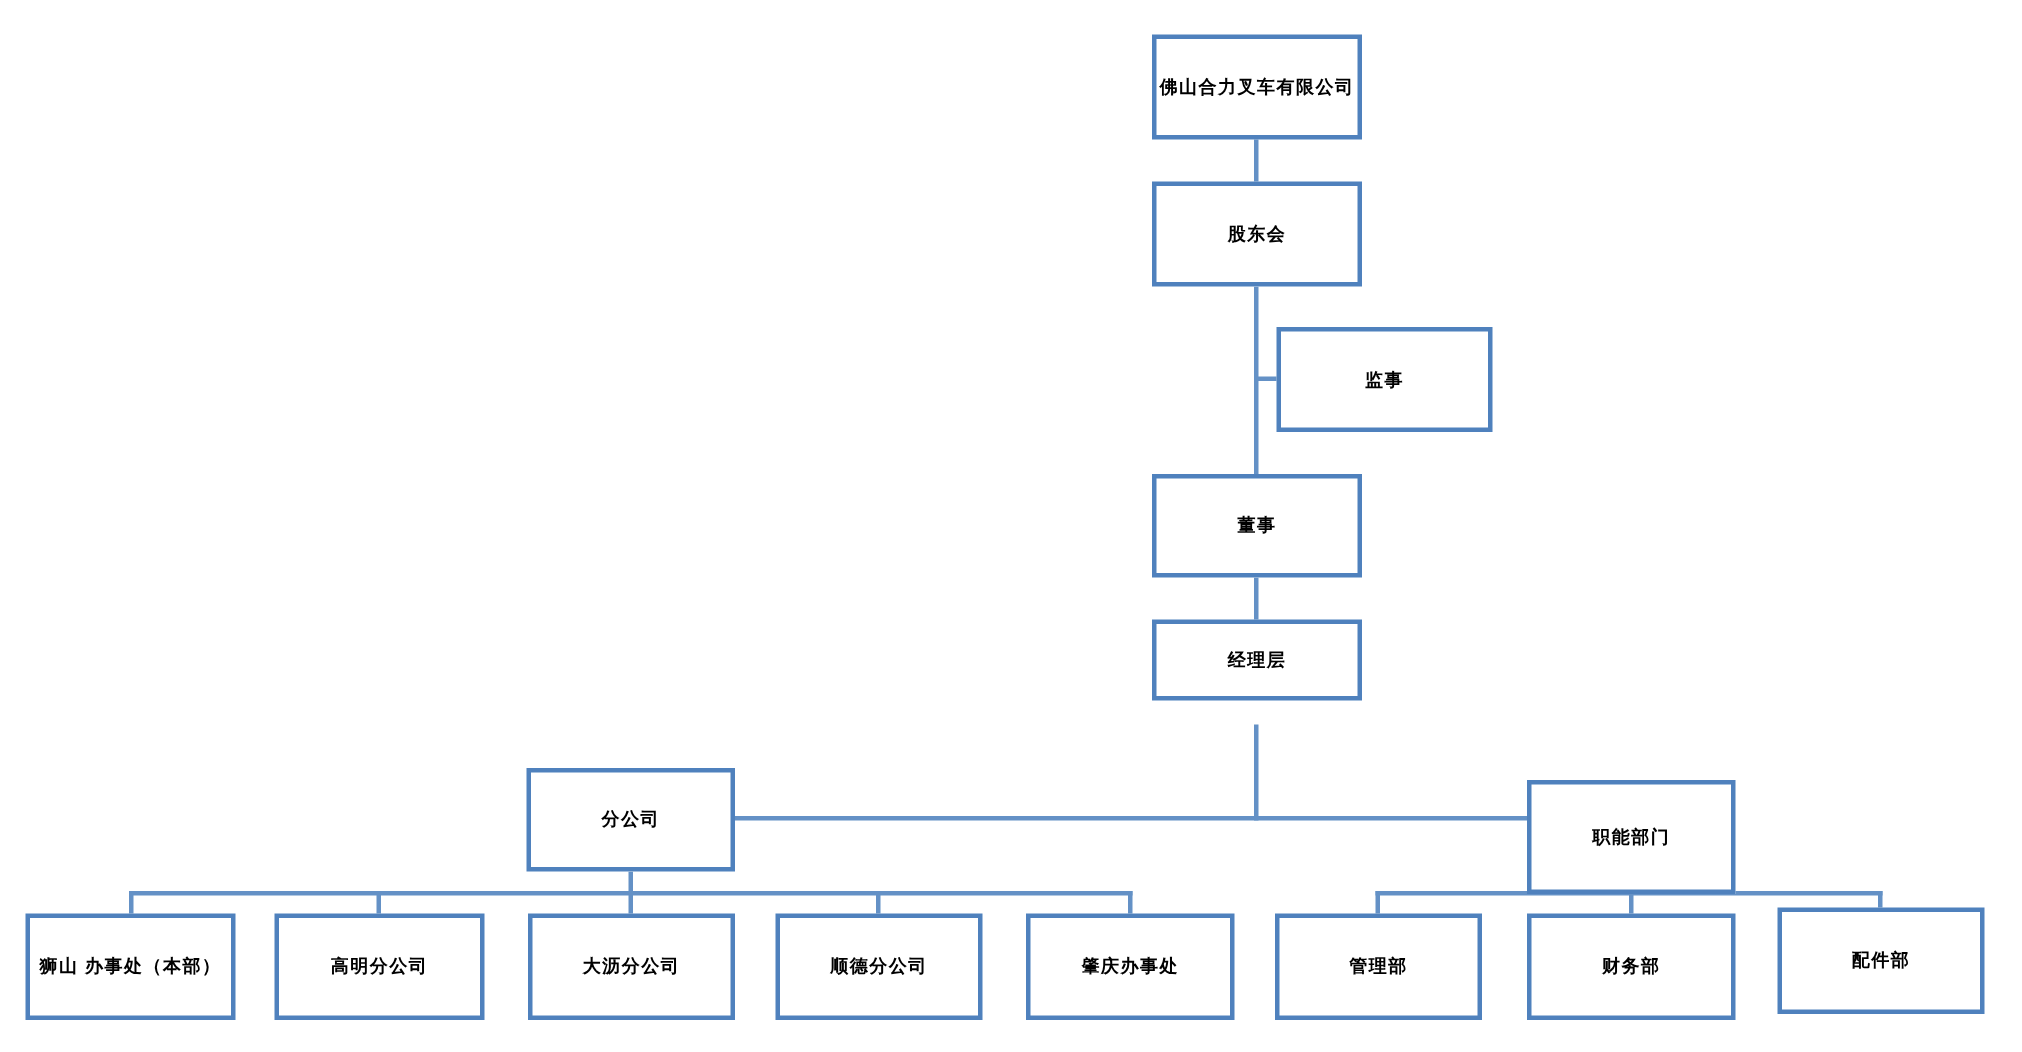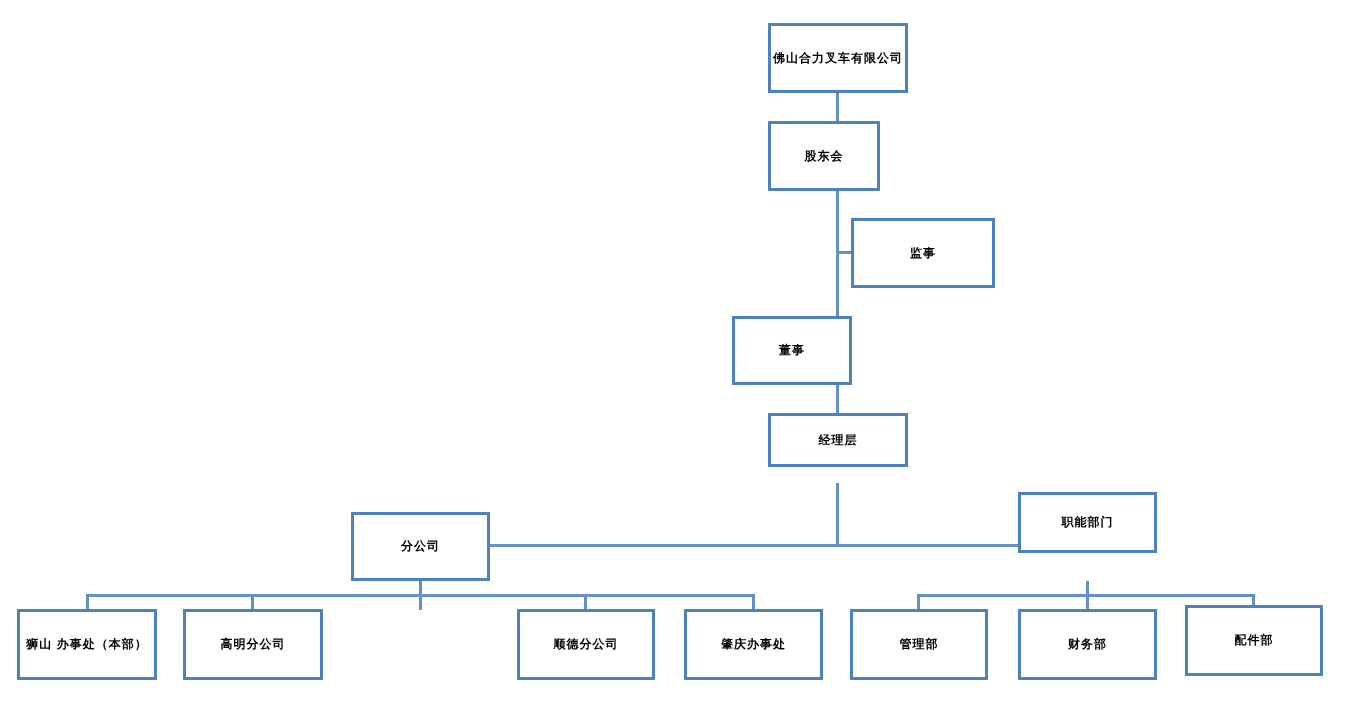--- a/index.html
+++ b/index.html
@@ -58,52 +58,55 @@
   <div class="conn v" style="left:1086px;top:581px;height:14px"></div>
   <div class="conn h" style="left:917px;top:594px;width:338px"></div>
   <div class="conn v" style="left:917px;top:594px;height:16px"></div>
   <div class="conn v" style="left:1086px;top:594px;height:16px"></div>
   <div class="conn v" style="left:1252px;top:594px;height:16px"></div>
 
   <div class="node" style="left:768px;top:23px;width:140px;height:70px">
     <span>佛山合力叉车有限公司</span>
   </div>
 
-  <div class="node" style="left:768px;top:121px;width:112px;height:70px">
+  <div class="node" style="left:768px;top:121px;width:140px;height:70px">
     <span>股东会</span>
   </div>
 
   <div class="node" style="left:851px;top:218px;width:144px;height:70px">
     <span>监事</span>
   </div>
 
-  <div class="node" style="left:732px;top:316px;width:120px;height:69px">
+  <div class="node" style="left:768px;top:316px;width:140px;height:69px">
     <span>董事</span>
   </div>
 
   <div class="node" style="left:768px;top:413px;width:140px;height:54px">
     <span>经理层</span>
   </div>
 
   <div class="node" style="left:351px;top:512px;width:139px;height:69px">
     <span>分公司</span>
   </div>
 
-  <div class="node" style="left:1018px;top:492px;width:139px;height:61px">
+  <div class="node" style="left:1018px;top:520px;width:139px;height:76px">
     <span>职能部门</span>
   </div>
 
   <div class="node" style="left:17px;top:609px;width:140px;height:71px">
     <span>狮山 办事处（本部）</span>
   </div>
 
   <div class="node" style="left:183px;top:609px;width:140px;height:71px">
     <span>高明分公司</span>
   </div>
 
+  <div class="node" style="left:352px;top:609px;width:138px;height:71px">
+    <span>大沥分公司</span>
+  </div>
 
   <div class="node" style="left:517px;top:609px;width:138px;height:71px">
     <span>顺德分公司</span>
   </div>
 
   <div class="node" style="left:684px;top:609px;width:139px;height:71px">
     <span>肇庆办事处</span>
   </div>
 
   <div class="node" style="left:850px;top:609px;width:138px;height:71px">

